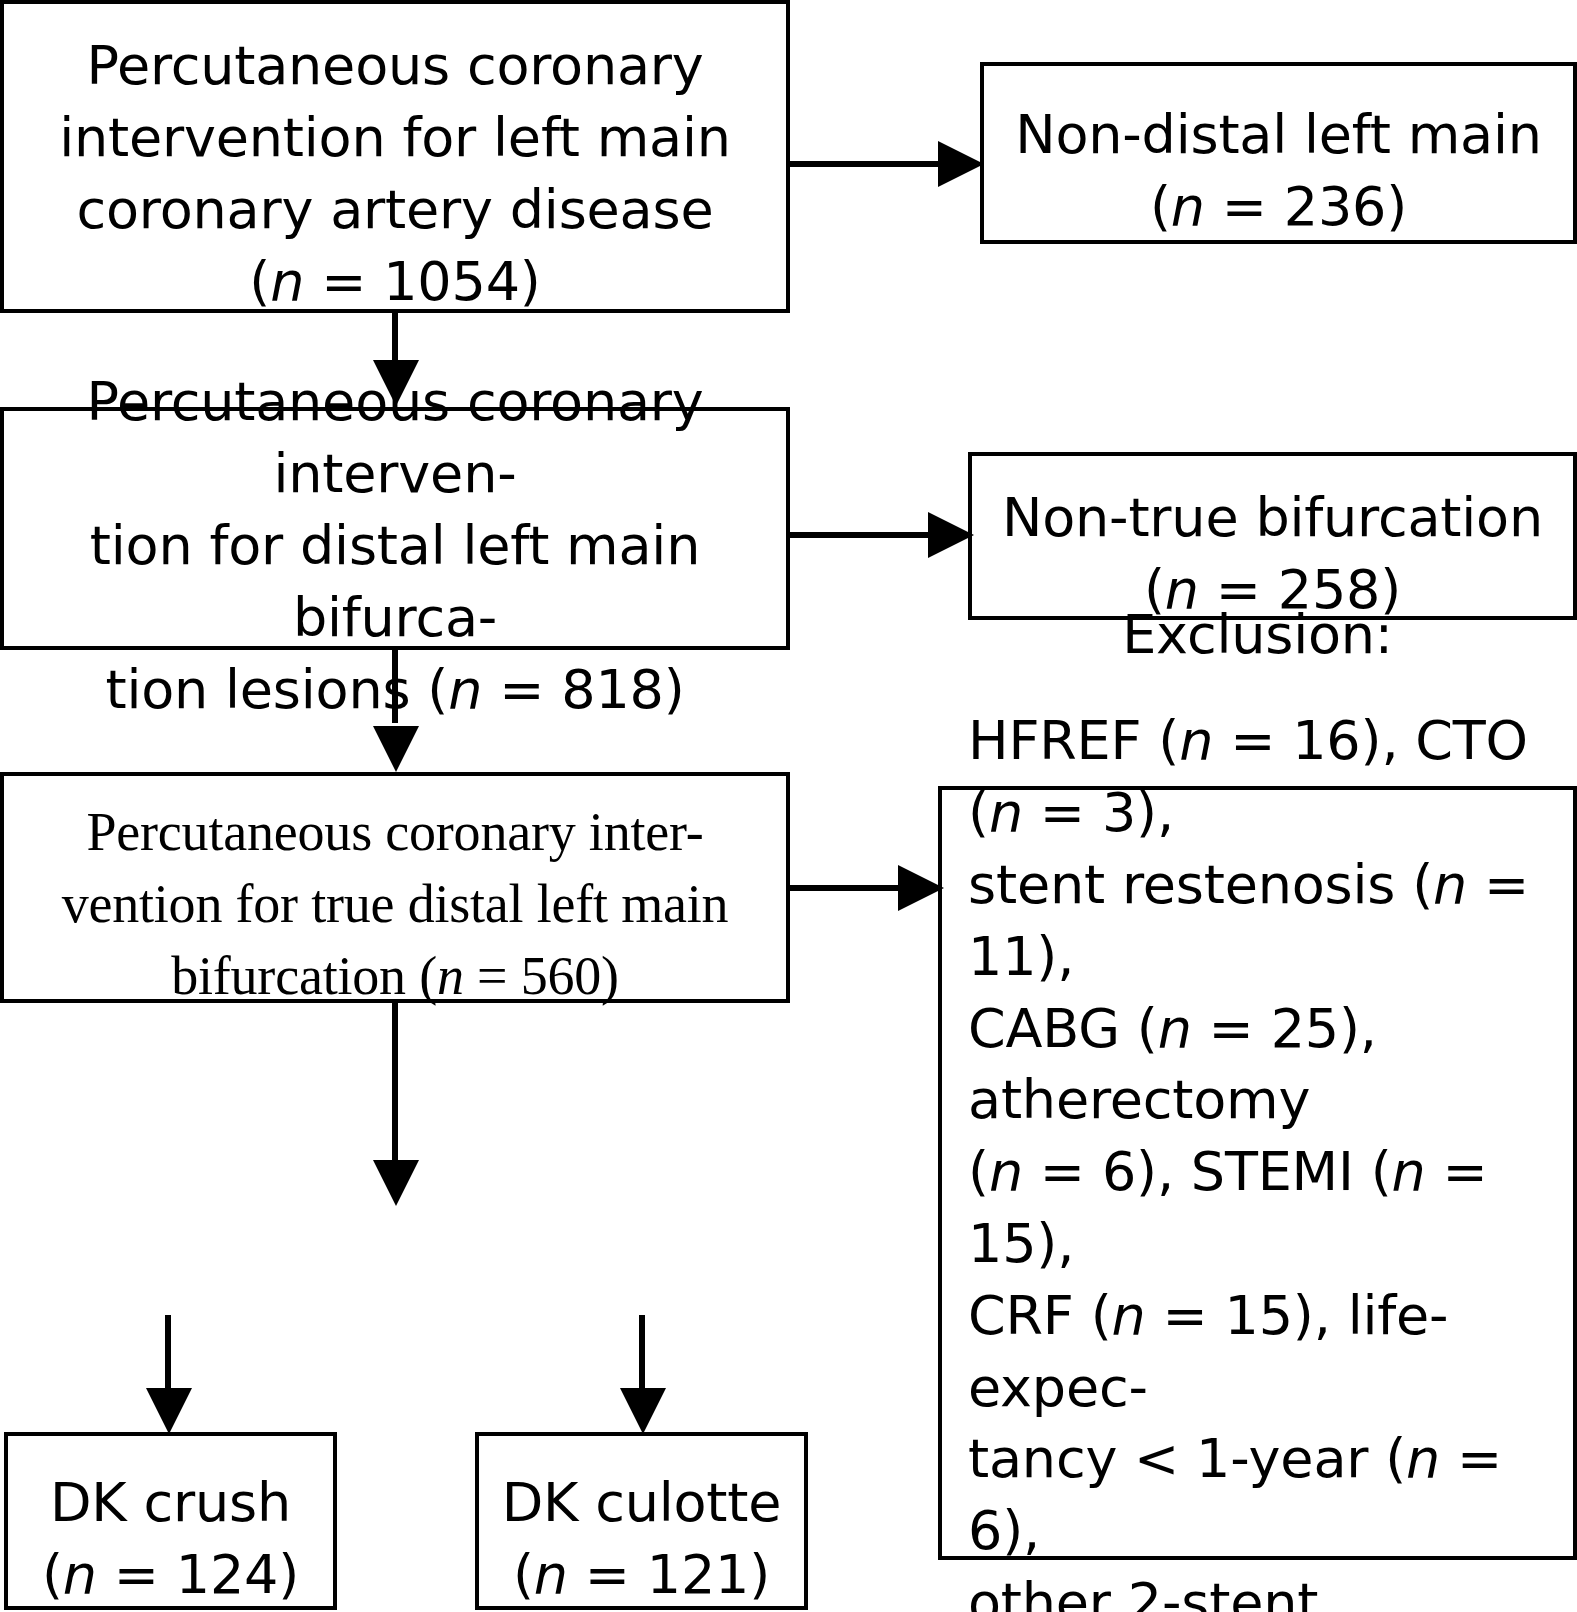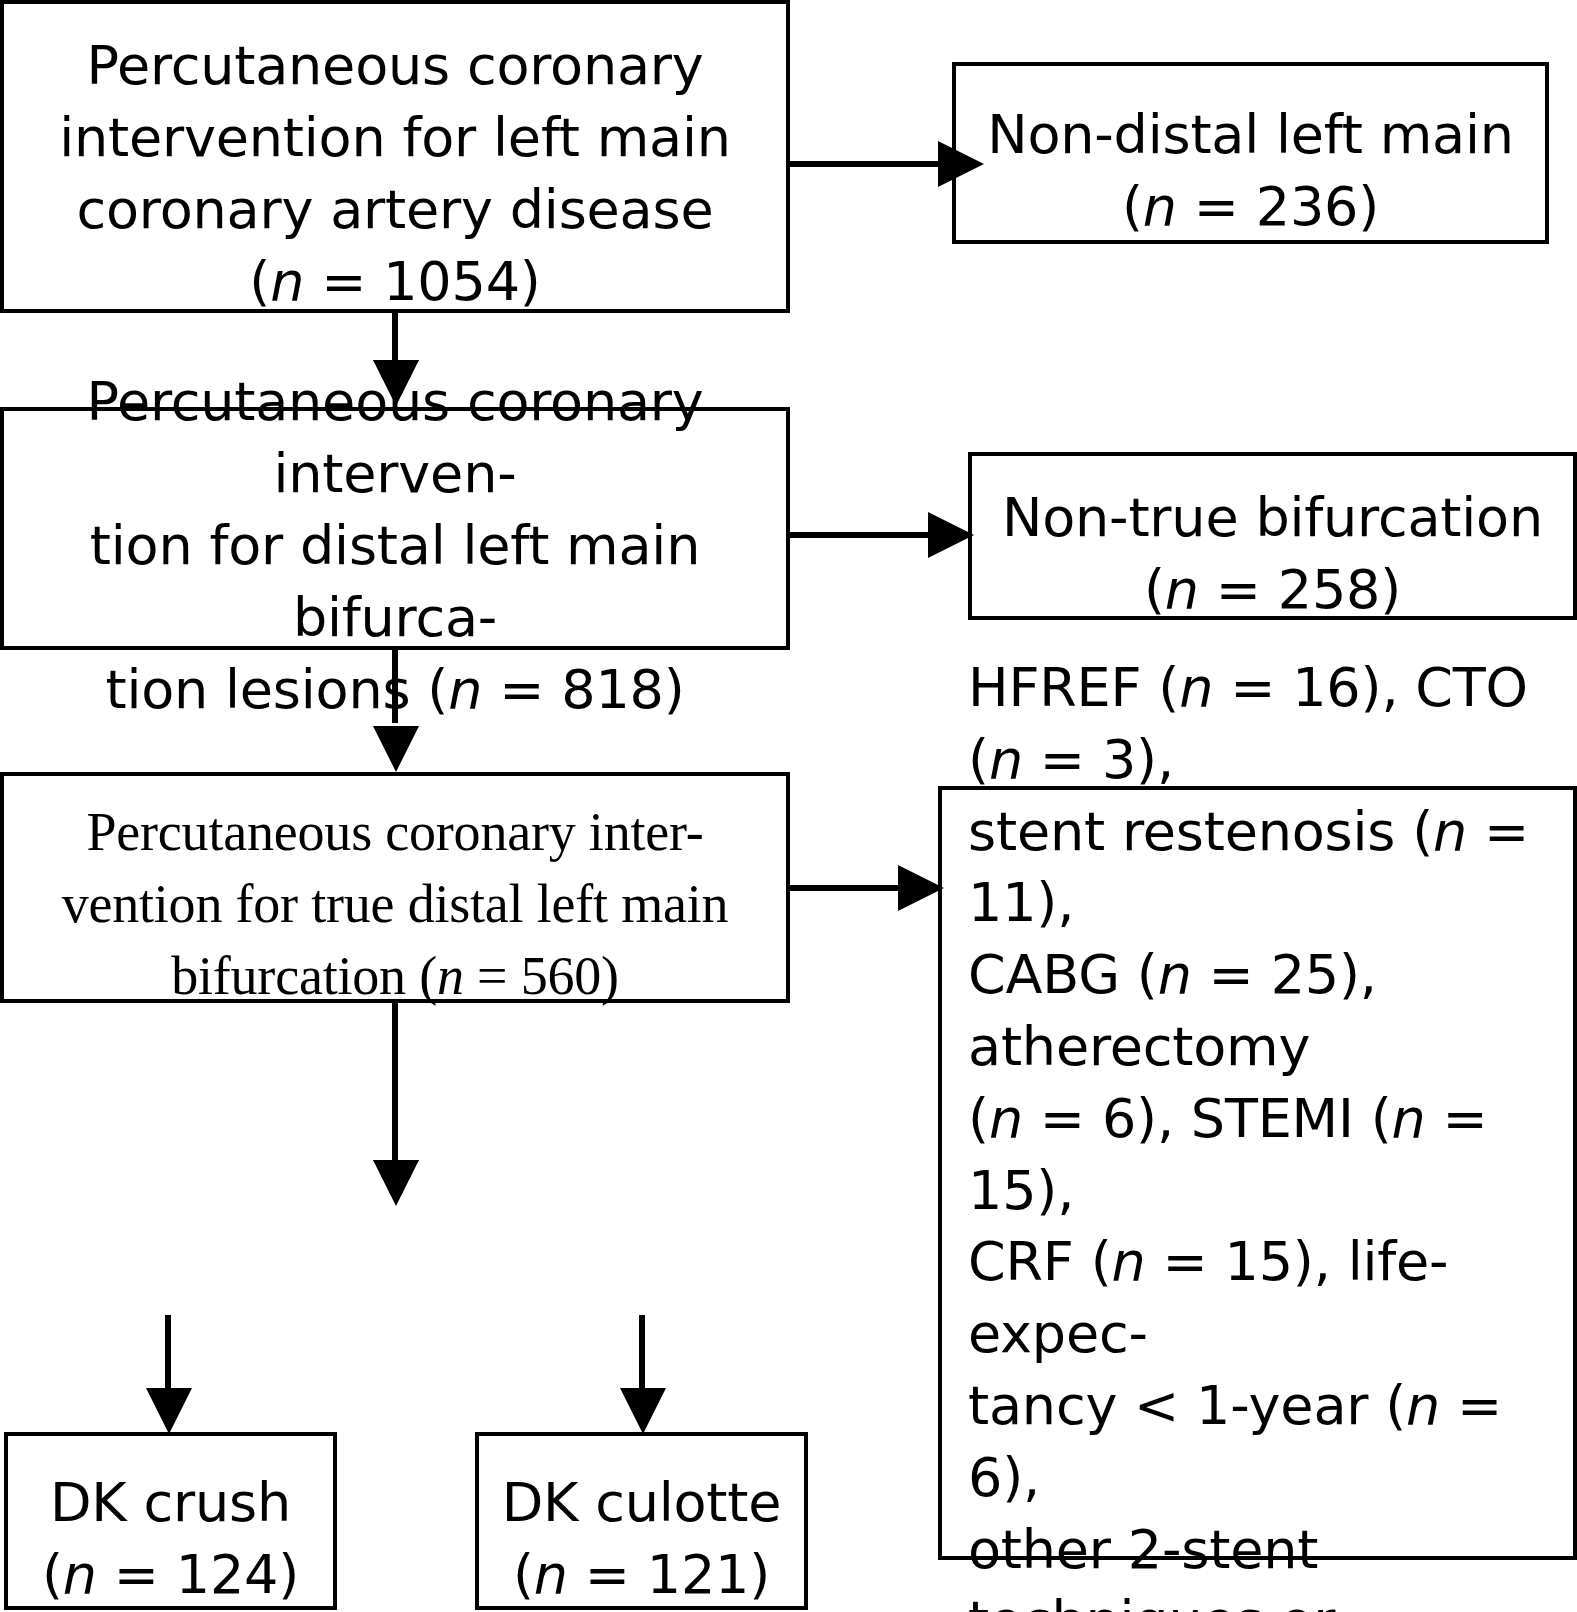--- a/index.html
+++ b/index.html
@@ -37,21 +37,21 @@
     margin-top: 35px;
   }
   .box-text.left-align {
     text-align: left;
     padding-left: 26px;
   }
   .italic-n { font-style: italic; }
 
   
   #box-screened   { left: 0px;   top: 0px;    width: 790px; height: 313px; }
-  #box-nondistal  { left: 952px; top: 62px;   width: 597px; height: 182px; justify-content: flex-end; }
+  #box-nondistal  { left: 980px; top: 62px;   width: 597px; height: 182px; justify-content: flex-end; }
   #box-distal     { left: 0px;   top: 407px;  width: 790px; height: 243px; }
   #box-nontrue    { left: 968px; top: 452px;  width: 609px; height: 168px; }
   #box-truedistal { left: 0px;   top: 772px;  width: 790px; height: 231px; }
   #box-exclusion  { left: 938px; top: 786px;  width: 639px; height: 774px; }
   #box-cohort     { left: 0px;   top: 1208px; width: 790px; height: 107px; }
   #box-dkcrush    { left: 4px;   top: 1432px; width: 333px; height: 178px; }
   #box-dkculotte  { left: 475px; top: 1432px; width: 333px; height: 178px; }
 
   
   .conn { position: absolute; background: #000000; }
@@ -117,20 +117,21 @@
   <div class="box" id="box-nontrue">
     <div class="box-text" style="white-space: normal;">Non-true bifurcation<br>(<span class="italic-n">n</span> = 258)</div>
   </div>
 
   <div class="box" id="box-truedistal">
     <div class="box-text" style="white-space: normal; font-family: Liberation Serif, serif;">Percutaneous coronary inter-<br>vention for true distal left main<br>bifurcation (<span class="italic-n">n</span> = 560)</div>
   </div>
 
   <div class="box" id="box-exclusion">
     <div style="width:100%;">
+      <div class="box-text">Exclusion:</div>
       <div class="box-text left-align" style="white-space: normal;">HFREF (<span class="italic-n">n</span> = 16), CTO (<span class="italic-n">n</span> = 3),<br>stent restenosis (<span class="italic-n">n</span> = 11),<br>CABG (<span class="italic-n">n</span> = 25), atherectomy<br>(<span class="italic-n">n</span> = 6), STEMI (<span class="italic-n">n</span> = 15),<br>CRF (<span class="italic-n">n</span> = 15), life-expec-<br>tancy &lt; 1-year (<span class="italic-n">n</span> = 6),<br>other 2-stent techniques or<br>provisional (<span class="italic-n">n</span> = 218)</div>
     </div>
   </div>
 
 
   <div class="box" id="box-dkcrush">
     <div class="box-text" style="white-space: normal;">DK crush<br>(<span class="italic-n">n</span> = 124)</div>
   </div>
 
   <div class="box" id="box-dkculotte">

